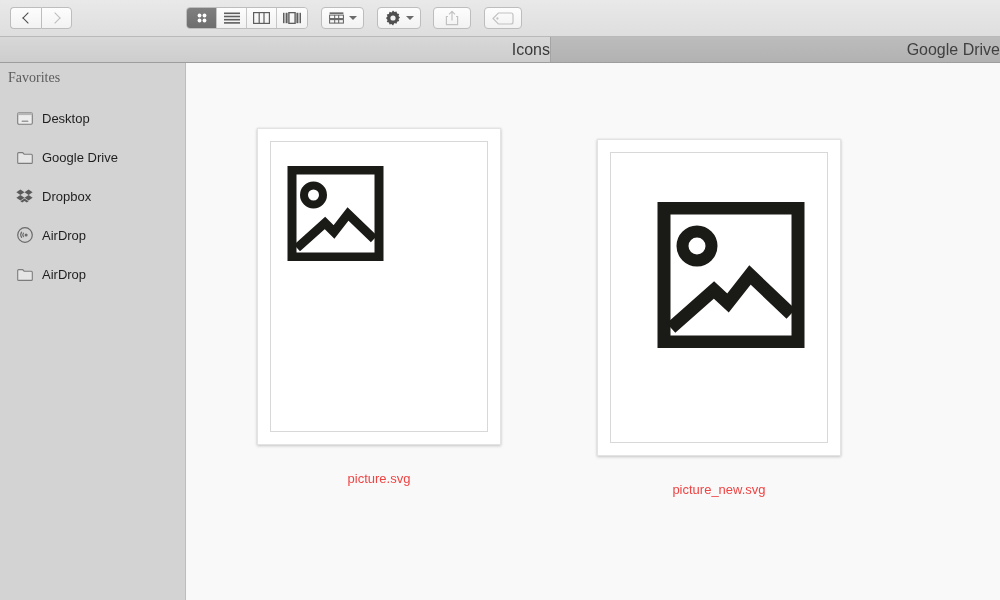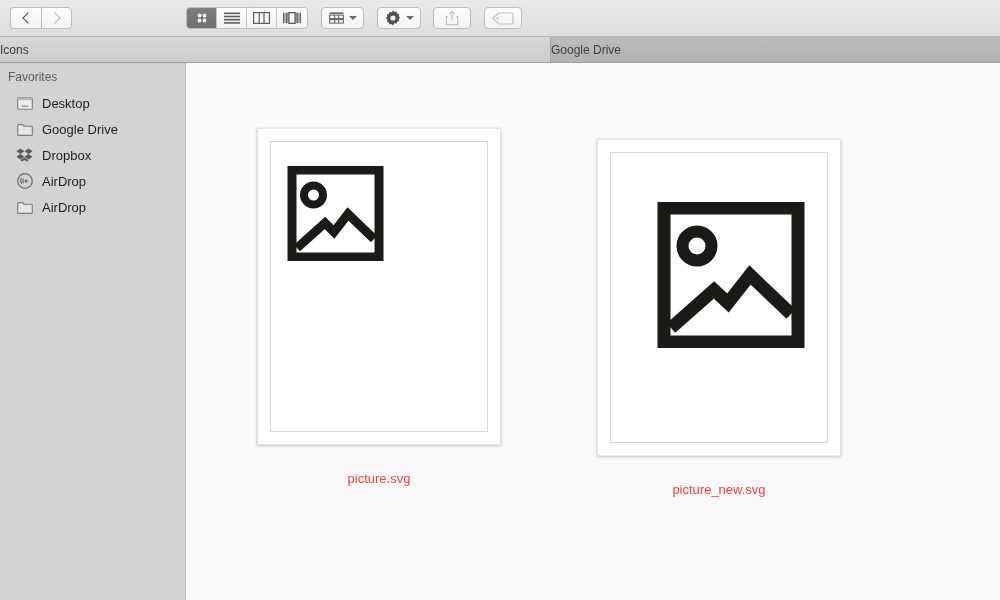--- a/index.html
+++ b/index.html
@@ -116,22 +116,22 @@
   
   #tabbar {
     height: 26px;
     flex: 0 0 26px;
     display: flex;
     border-bottom: 1px solid #9d9d9d;
   }
   .tab {
     display: flex;
     align-items: center;
-    justify-content: flex-start;
-    font-size: 12px;
+    justify-content: flex-end;
+    font-size: 16px;
     color: #3a3a3a;
     height: 100%;
     position: relative;
   }
   .tab.active {
     width: 551px;
     background: linear-gradient(to bottom, #d8d8d8 0%, #cdcdcd 100%);
     border-right: 1px solid #a4a4a4;
   }
   .tab.inactive {
@@ -150,33 +150,35 @@
   
   #sidebar {
     width: 186px;
     flex: 0 0 186px;
     background: #d3d3d3;
     border-right: 1px solid #bdbdbd;
     padding-top: 7px;
     user-select: none;
   }
   #sb-header {
-    font-size: 12px;
+    font-size: 14px;
     color: #5c5c5c;
     padding: 0 0 6px 8px;
     font-weight: normal;
+    font-family: Liberation Serif, serif;
   }
   .sb-item {
     height: 26px;
     display: flex;
     align-items: center;
     padding-left: 16px;
     gap: 9px;
     font-size: 13px;
     color: #1e1e1e;
+    margin-top: 13px;
   }
   .sb-ico {
     width: 17px; height: 17px;
     flex: 0 0 17px;
     display: flex;
     align-items: center;
     justify-content: center;
   }
 
   

